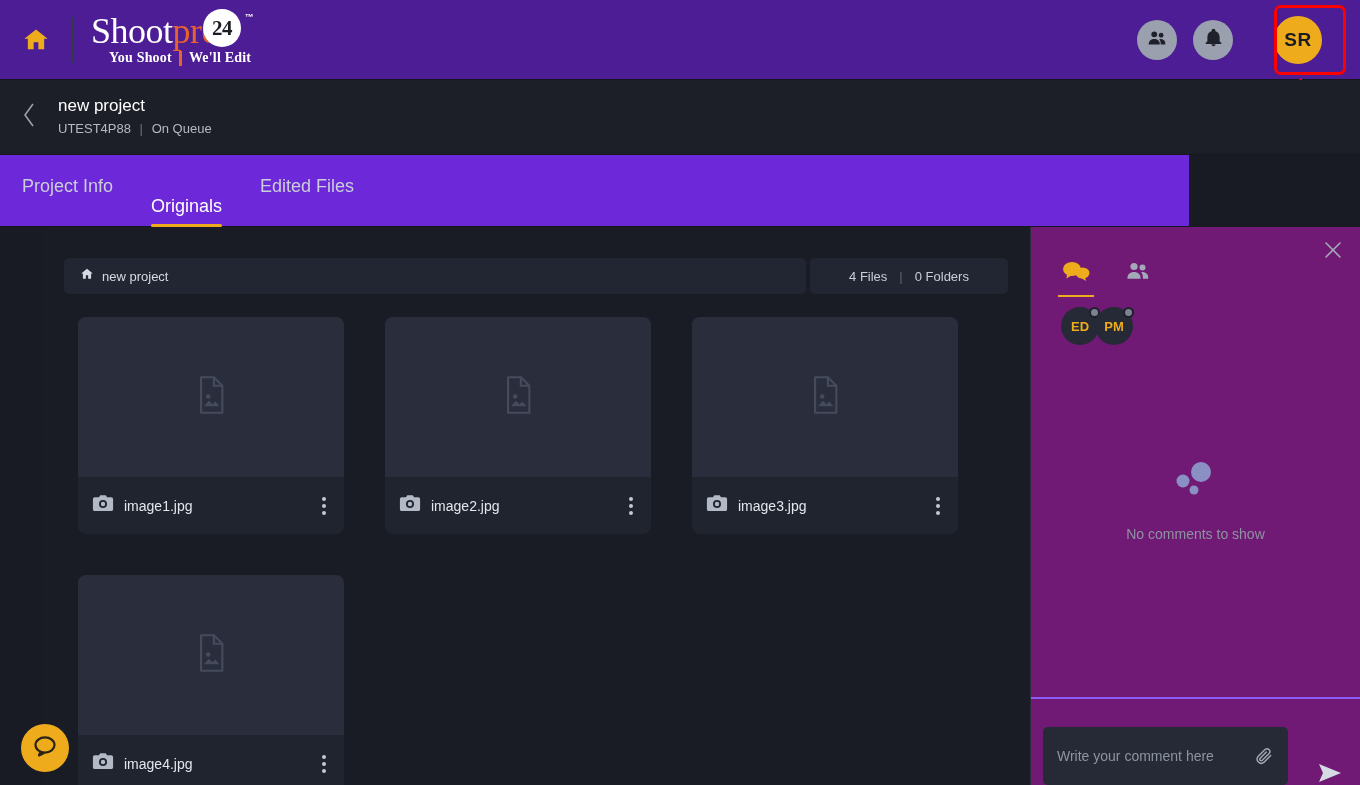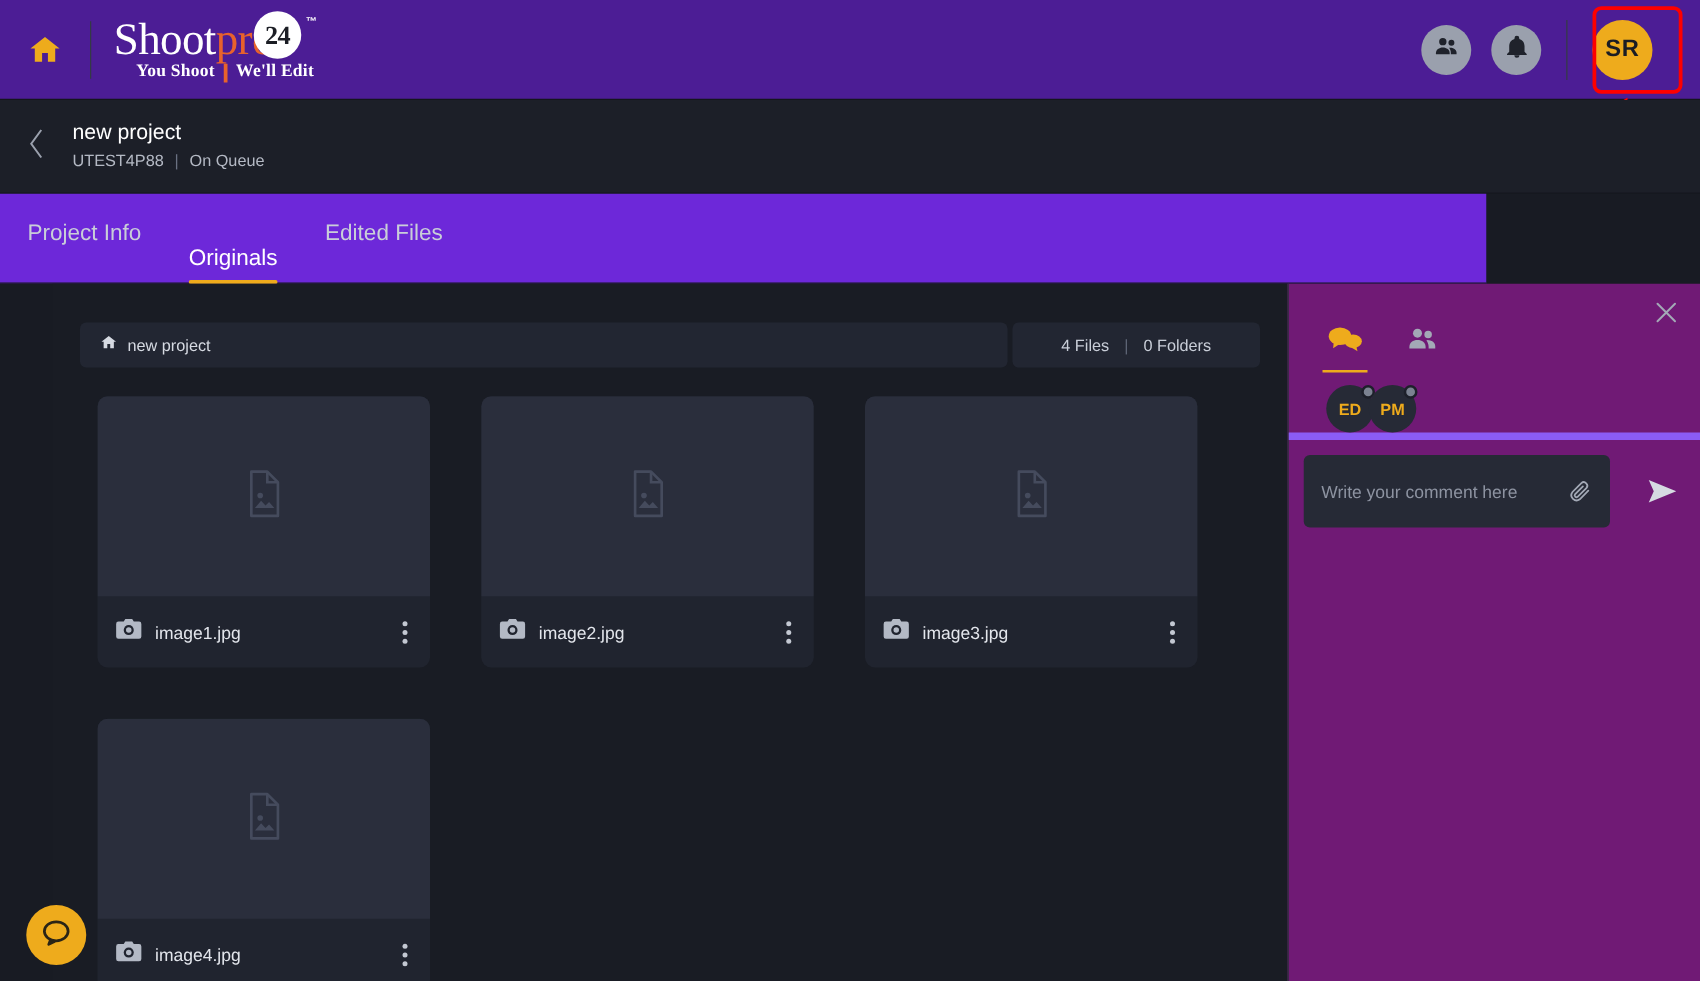--- a/index.html
+++ b/index.html
@@ -197,22 +197,22 @@
     width: 11px; height: 11px; border-radius: 50%;
     background: #7b8291; border: 2px solid #1d202a;
   }
   .empty {
     flex: 1; display: flex; flex-direction: column;
     align-items: center; justify-content: center; gap: 22px;
     margin-top: -40px;
   }
   .empty-text { font-size: 14px; color: #8d93a1; }
   .composer {
-    height: 88px; border-top: 6px solid #8b5cf6;
-    display: flex; align-items: center; padding: 0 12px 0 12px; gap: 24px;
+    height: 88px; border-top: 2px solid #8b5cf6;
+    display: flex; align-items: flex-end; padding: 0 12px 0 12px; gap: 24px;
   }
   .comment-box {
     flex: 1; height: 58px; background: #262a36; border-radius: 5px;
     display: flex; align-items: center; padding: 0 14px;
   }
   .comment-input {
     flex: 1; background: transparent; border: none; outline: none;
     font-family: "Liberation Sans", sans-serif;
     font-size: 14px; color: #d6dae2;
   }
@@ -487,20 +487,30 @@
       <div class="member">
         <span>ED</span>
         <span class="status"></span>
       </div>
       <div class="member">
         <span>PM</span>
         <span class="status"></span>
       </div>
     </div>
 
+    <div class="empty">
+      <span>
+        <svg width="46" height="40" viewBox="0 0 46 40" fill="#8b90c4">
+          <circle cx="28" cy="12" r="10"></circle>
+          <circle cx="10" cy="21" r="6.5"></circle>
+          <circle cx="21" cy="30" r="4.5"></circle>
+        </svg>
+      </span>
+      <span class="empty-text">No comments to show</span>
+    </div>
 
     <div class="composer">
       <div class="comment-box">
         <input class="comment-input" type="text" placeholder="Write your comment here" style="">
         <span class="clip">
           <svg width="20" height="20" viewBox="0 0 24 24" fill="none" stroke="#a3a9b6" stroke-width="1.7" stroke-linecap="round">
             <path d="M20 11.5l-8.2 8.2a5 5 0 01-7-7l8.5-8.5a3.4 3.4 0 014.8 4.8l-8.4 8.4a1.8 1.8 0 01-2.5-2.5l7.6-7.6"></path>
           </svg>
         </span>
       </div>

